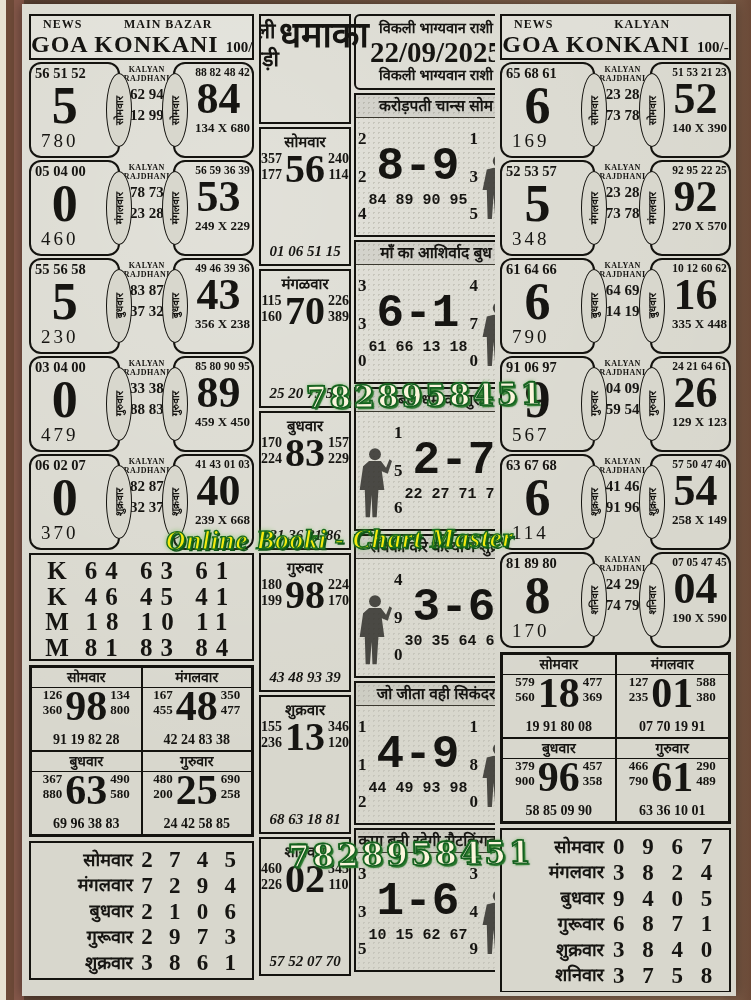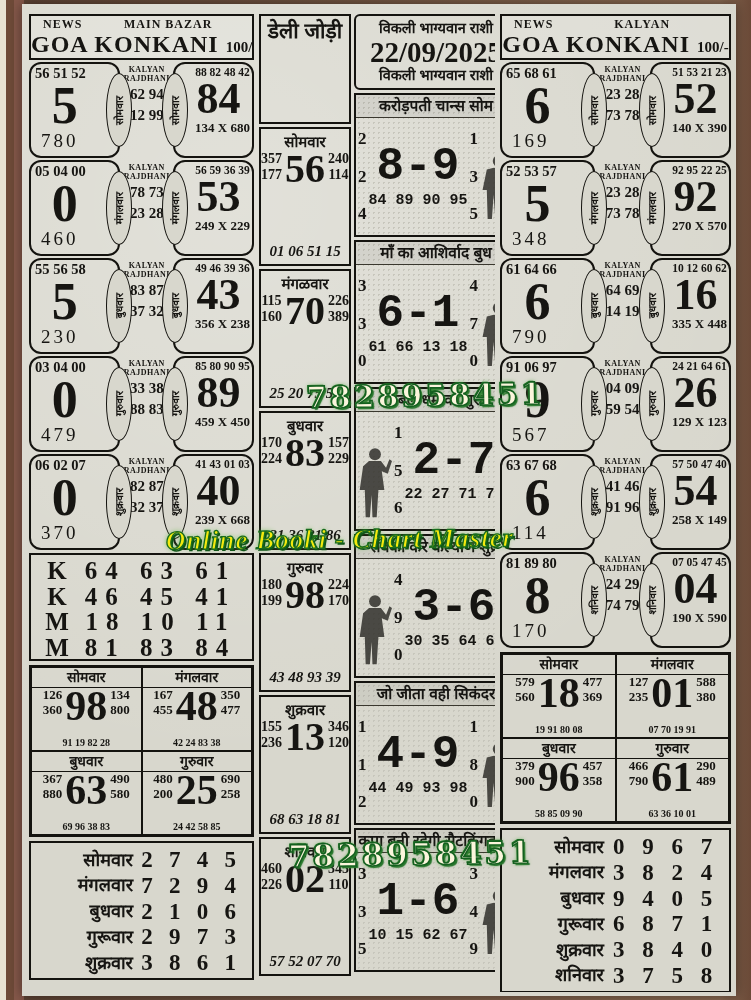--- a/index.html
+++ b/index.html
@@ -59,21 +59,21 @@
   .km-line .kml{width:44px;text-align:center;}
   .km-line .kmn{flex:1;text-align:center;letter-spacing:8px;}
 
   
   .bpanels{display:grid;grid-template-columns:1fr 1fr;border:2px solid #14130f;margin-top:4px;height:172px;box-sizing:border-box;}
   .bpanel{border:1px solid #14130f;box-sizing:border-box;display:flex;flex-direction:column;overflow:hidden;}
   .bpanel .pday{text-align:center;font-weight:bold;font-size:14px;font-family:"Liberation Sans",sans-serif;border-bottom:1px solid #14130f;line-height:1.35;}
   .pbody{display:flex;align-items:flex-start;justify-content:center;gap:3px;flex:1;}
   .pair{font-weight:bold;font-size:13px;line-height:1.15;text-align:center;}
   .pbig{font-size:42px;font-weight:bold;line-height:.9;}
-  .pbot{text-align:center;font-weight:bold;font-size:10px;padding-bottom:2px;}
+  .pbot{text-align:center;font-weight:bold;font-size:14px;padding-bottom:2px;}
 
   
   .wtable{border:2px solid #14130f;margin-top:4px;box-sizing:border-box;padding:4px 8px 2px 4px;}
   .wrow{display:grid;grid-template-columns:98px 1fr 1fr 1fr 1fr;align-items:center;}
   .wday{font-weight:bold;font-size:18px;text-align:right;font-family:"Liberation Sans",sans-serif;line-height:1.25;}
   .wdig{font-weight:bold;font-size:23px;text-align:center;line-height:1.12;}
 
   
   .jodi-header{border:2px solid #14130f;height:110px;box-sizing:border-box;text-align:center;display:flex;flex-direction:row;justify-content:center;}
   .jodi-l1{font-weight:bold;font-size:21px;font-family:"Liberation Sans",sans-serif;}
@@ -355,20 +355,21 @@
     <span class="wdig">6</span>
     <span class="wdig">1</span>
   </div>
 </div>
   </div>
 
   <div class="col col-mid">
     <div class="mid-days">
       <div class="jodi-header">
         <div class="jodi-l1">डेली जोड़ी</div>
+        <div class="jodi-l2">धमाका</div>
       </div>
       <div id="mid-daypanels">
   <div class="dpanel">
     <div class="pday">सोमवार</div>
     <div class="pbody">
       <div class="pair"><span>357</span><br><span>177</span></div>
       <div class="pbig">56</div>
       <div class="pair"><span>240</span><br><span>114</span></div>
     </div>
     <div class="pbot">01 06 51 15</div>

